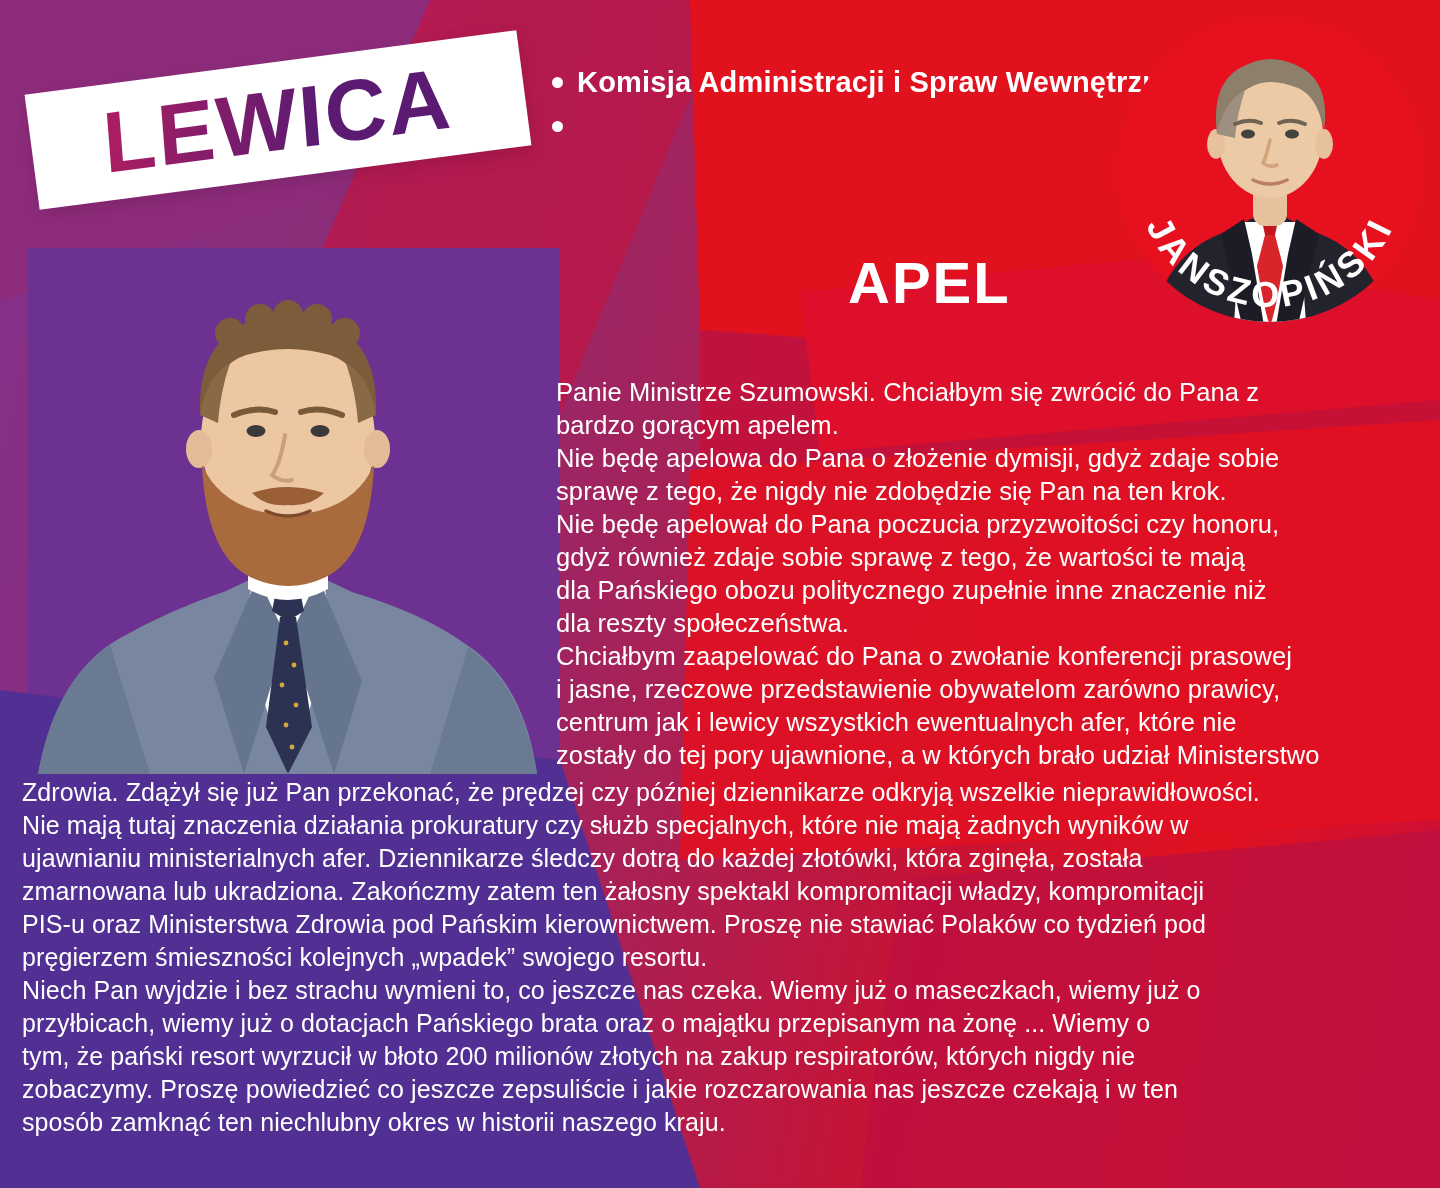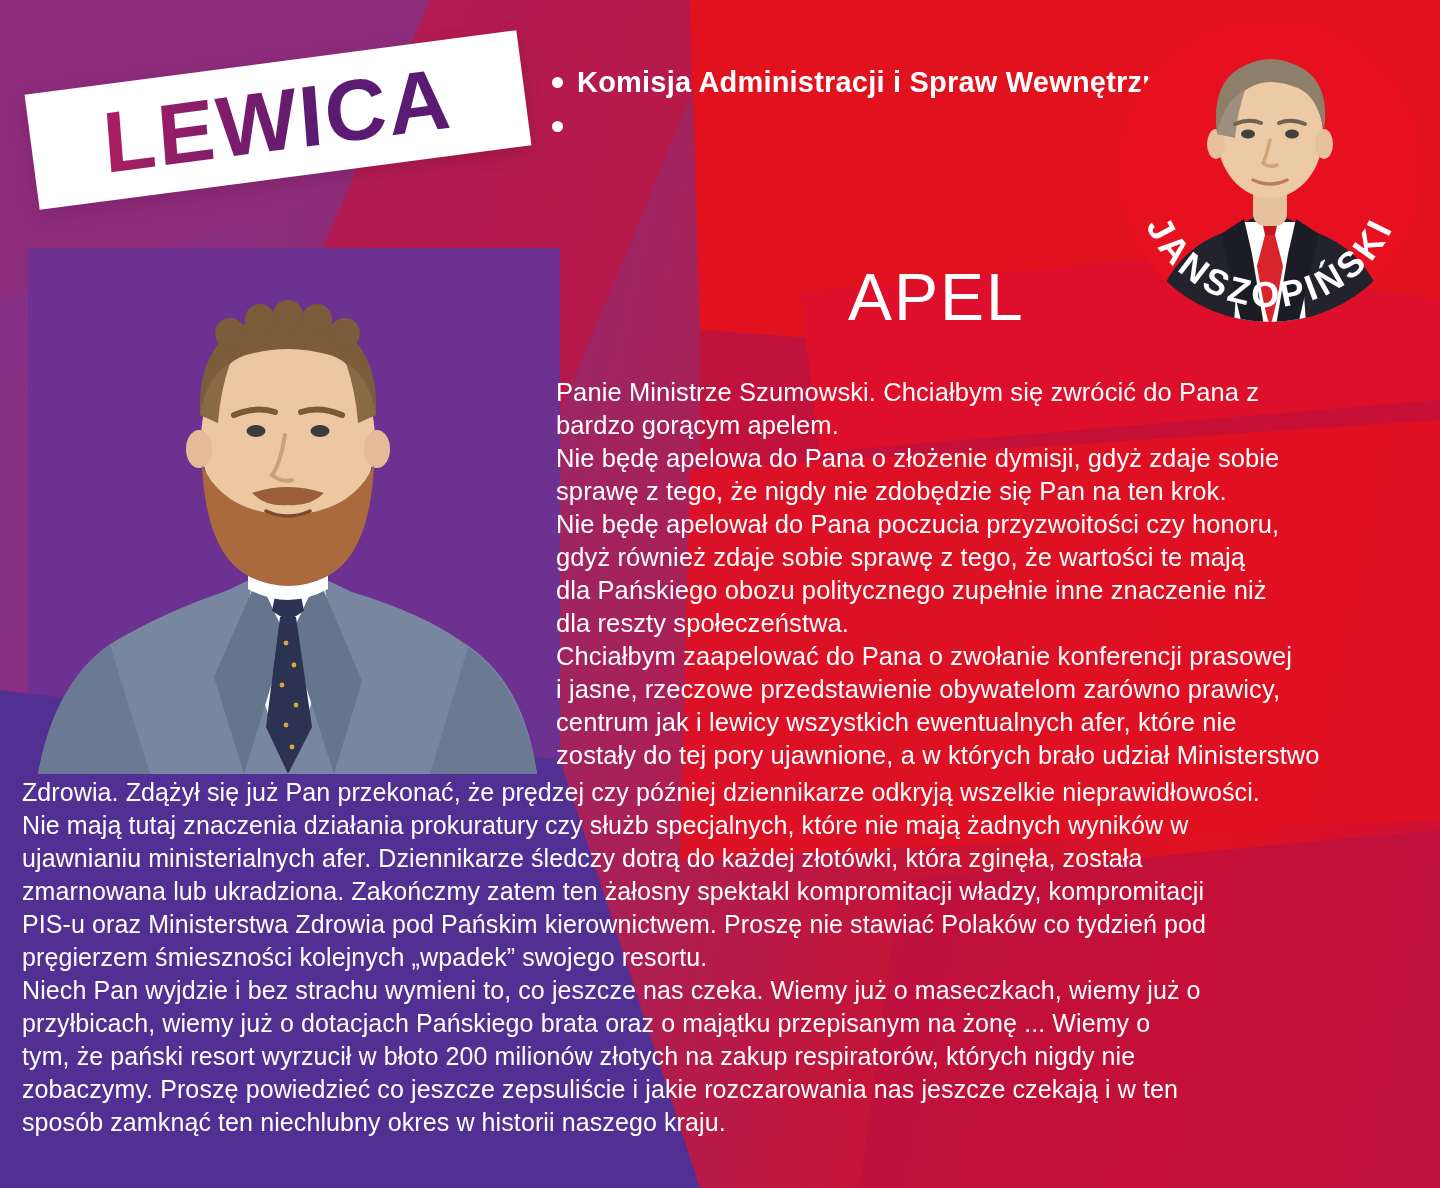--- a/index.html
+++ b/index.html
@@ -37,22 +37,22 @@
       -webkit-background-clip:text;background-clip:text;
       -webkit-text-fill-color:transparent;color:transparent;
     }
   }
 
   .committees{position:absolute;left:552px;top:60px;z-index:3;}
   .committee-item{display:flex;align-items:center;height:44px;color:#fff;
     font-size:29px;font-weight:bold;letter-spacing:.2px;}
   .bullet{width:11px;height:11px;border-radius:50%;background:#fff;margin-right:14px;flex:0 0 auto;}
 
-  .apel{position:absolute;left:848px;top:264px;z-index:3;color:#fff;
-    font-size:66px;font-weight:normal;letter-spacing:2px;line-height:1;}
+  .apel{position:absolute;left:848px;top:254px;z-index:3;color:#fff;
+    font-size:58px;font-weight:bold;letter-spacing:2px;line-height:1;}
 
   .badge{position:absolute;left:1103px;top:22px;width:334px;height:316px;z-index:3;}
   .minister-photo{position:absolute;left:30px;top:253px;width:515px;height:521px;z-index:2;}
 
   .appeal-col{
     position:absolute;left:556px;top:376px;width:888px;z-index:3;color:#fff;
     font-size:25.5px;line-height:33px;white-space:pre;letter-spacing:.1px;
   }
   .appeal-full{
     position:absolute;left:22px;top:776px;width:1416px;z-index:3;color:#fff;

